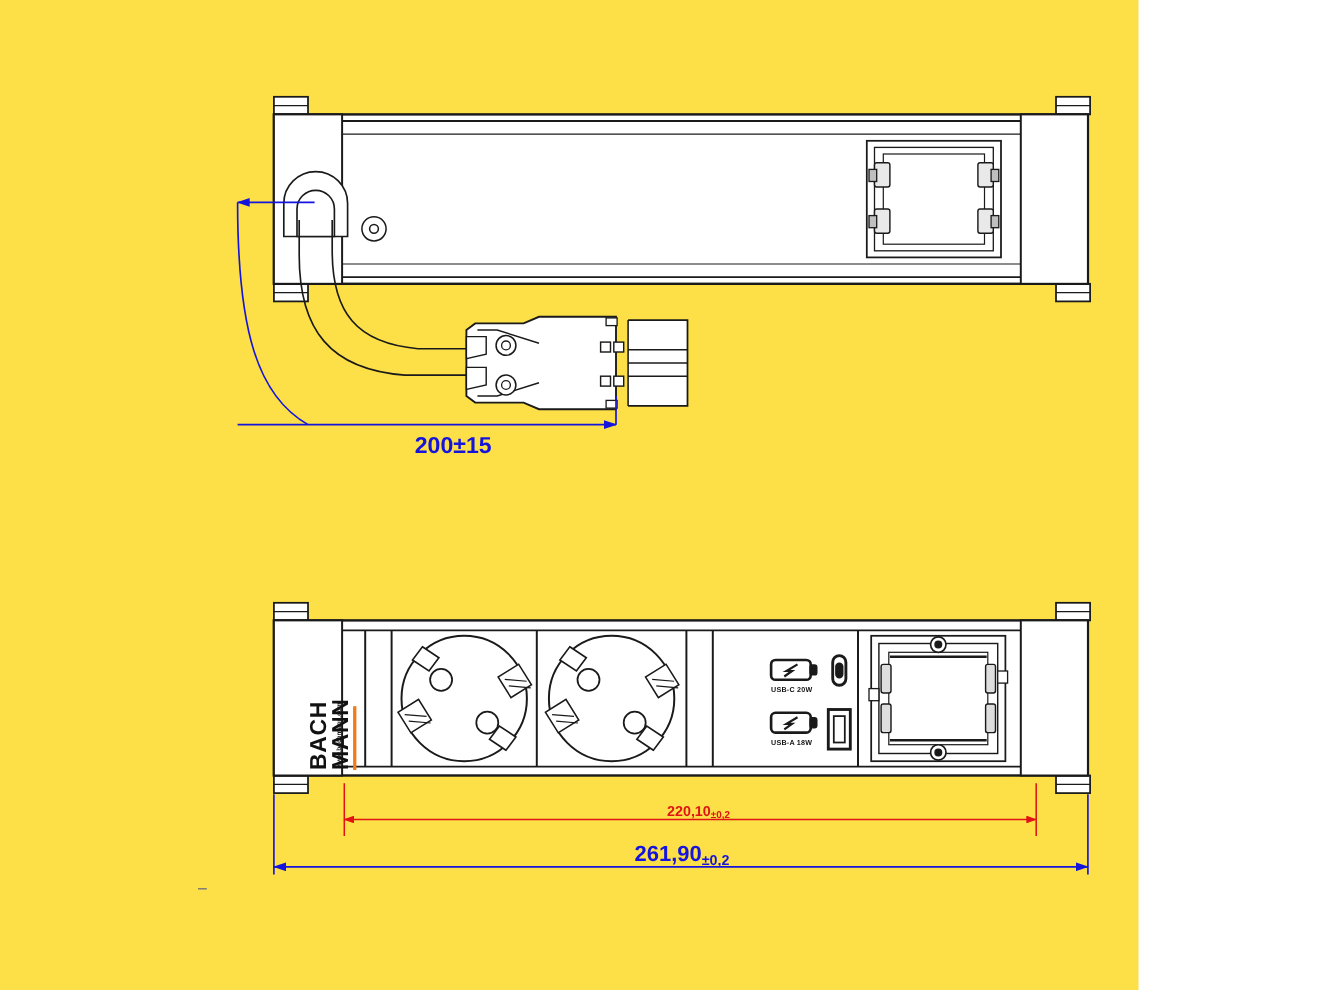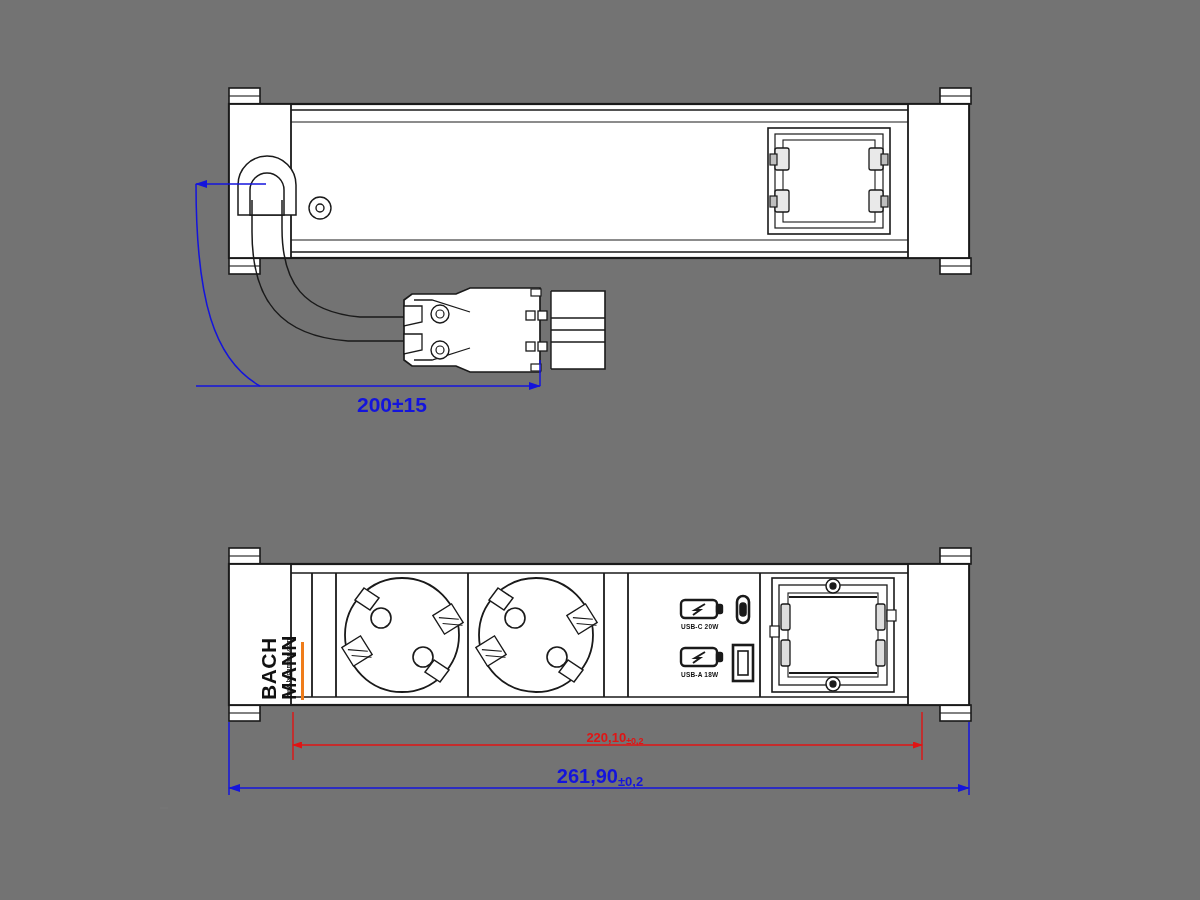--- a/index.html
+++ b/index.html
@@ -1,17 +1,17 @@
 <!DOCTYPE html>
 <html><head>
 <meta charset="utf-8">
 <style>
   html,body{margin:0;padding:0;background:#ffffff;}
   body{width:1200px;height:900px;font-family:"Liberation Sans",sans-serif;overflow:hidden;}
-  #sheet{position:relative;width:1200px;height:900px;background:#737373;}
+  #sheet{position:relative;width:1015px;height:900px;background:#fde047;padding-left:20px;}
   svg{display:block;}
   .dimtext-blue{font-family:"Liberation Sans",sans-serif;font-weight:bold;fill:#1414dc;}
   .dimtext-red{font-family:"Liberation Sans",sans-serif;font-weight:bold;fill:#e01414;}
   .usblabel{font-family:"Liberation Sans",sans-serif;font-weight:bold;fill:#111;}
   .brandtext{font-family:"Liberation Sans",sans-serif;font-weight:bold;fill:#111;}
   .brandurl{font-family:"Liberation Sans",sans-serif;font-weight:bold;fill:#111;}
 </style>
 </head>
 <body>
 

